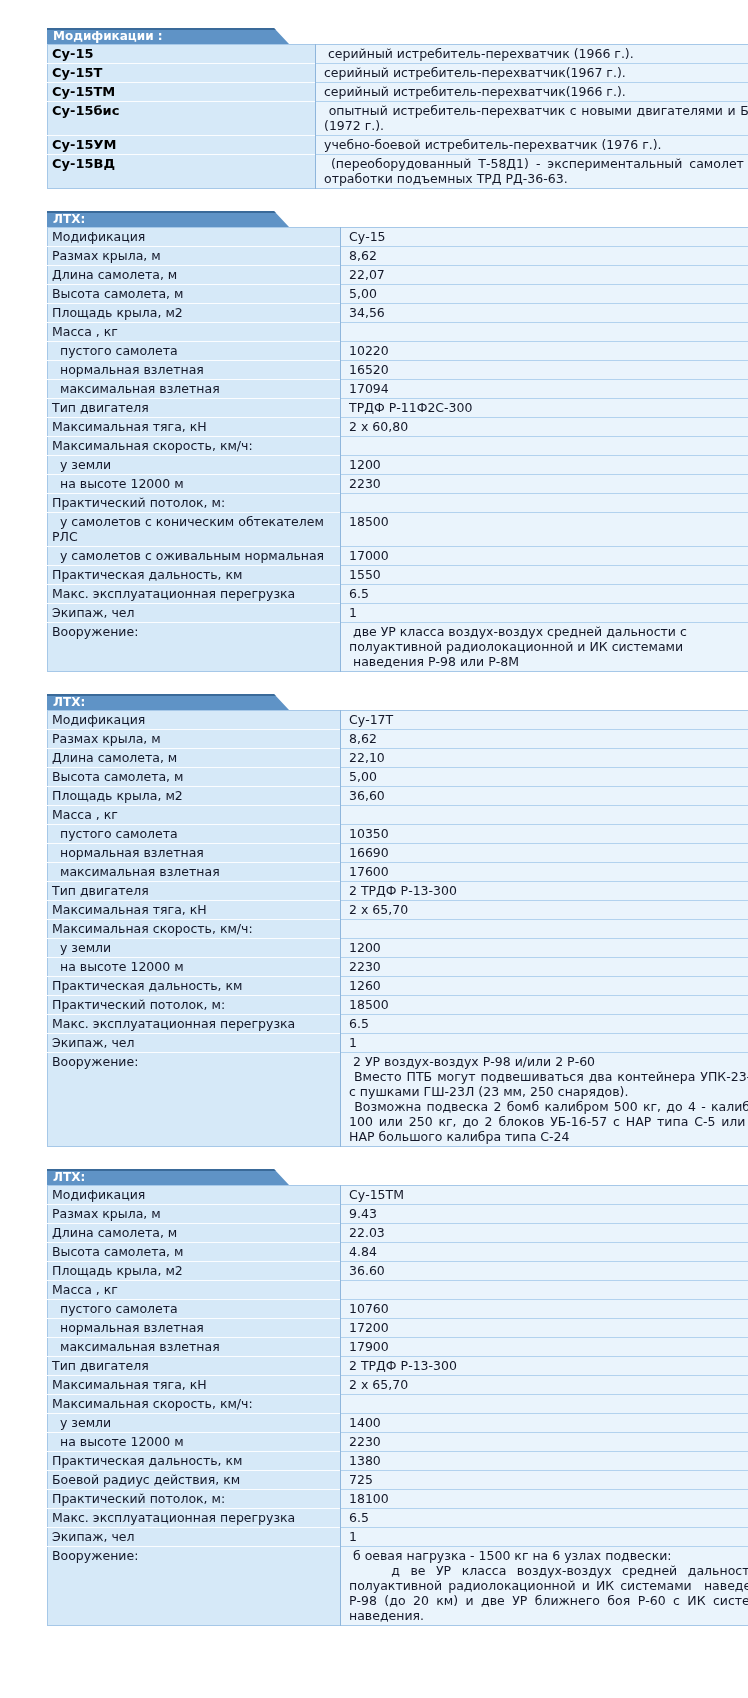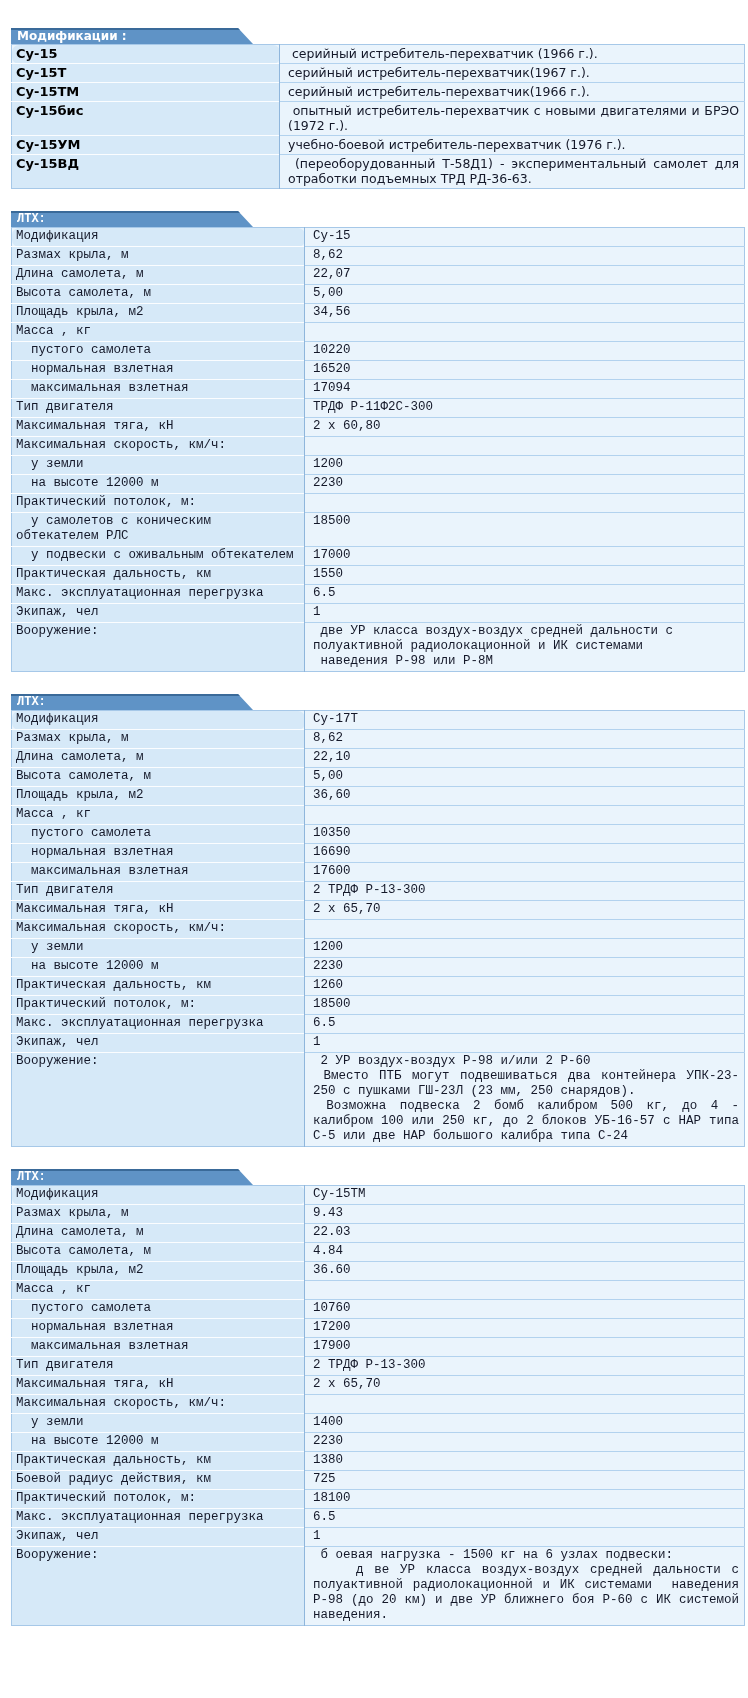--- a/index.html
+++ b/index.html
@@ -7,22 +7,22 @@
     padding: 0;
     background: #ffffff;
     font-family: "DejaVu Sans", "Liberation Sans", sans-serif;
     color: #141829;
   }
   #page {
     width: 748px;
     box-sizing: border-box;
     padding: 28px 3px 28px 11px;
   }
-  section.sec { width: 663px; }
-  section.sec + section.sec { margin-top: 22px; font-family: Liberation Mono, monospace; }
+  section.sec { width: 663px; margin-left: 36px; }
+  section.sec + section.sec { margin-top: 22px; }
 
   
   .tab {
     width: 242px;
     height: 16px;
     background: #5f93c6;
     border-top: 2px solid #3a6a99;
     box-sizing: border-box;
     clip-path: polygon(0 0, calc(100% - 15px) 0, 100% 100%, 0 100%);
   }
@@ -56,21 +56,21 @@
     background: #d6e9f8;
     border-right: 1px solid #8fb6dc;
     border-top: 1px solid #fbfdff;
     padding: 1px 3px 2px 4px;
   }
   td.c2 {
     background: #eaf4fc;
     border-top: 1px solid #b2d2ee;
     padding: 1px 5px 2px 8px;
   }
-  tr:first-child td { border-top: none; border-radius: 7px; }
+  tr:first-child td { border-top: none; }
 
   
   section.mod td.c1 {
     width: 268px;
     font-weight: bold;
     font-size: 13px;
     color: #000000;
   }
 
   .vline { white-space: pre-wrap; }
@@ -201,21 +201,21 @@
     <td class="c1">Практический потолок, м:</td>
     <td class="c2"></td>
   </tr>
 
   <tr>
     <td class="c1">  у самолетов с коническим обтекателем РЛС</td>
     <td class="c2">18500</td>
   </tr>
 
   <tr>
-    <td class="c1">  у подвески с оживальным обтекателем</td>
+    <td class="c1">  у самолетов с оживальным нормальная</td>
     <td class="c2">17000</td>
   </tr>
 
   <tr>
     <td class="c1">Практическая дальность, км</td>
     <td class="c2">1550</td>
   </tr>
 
 
   <tr>

